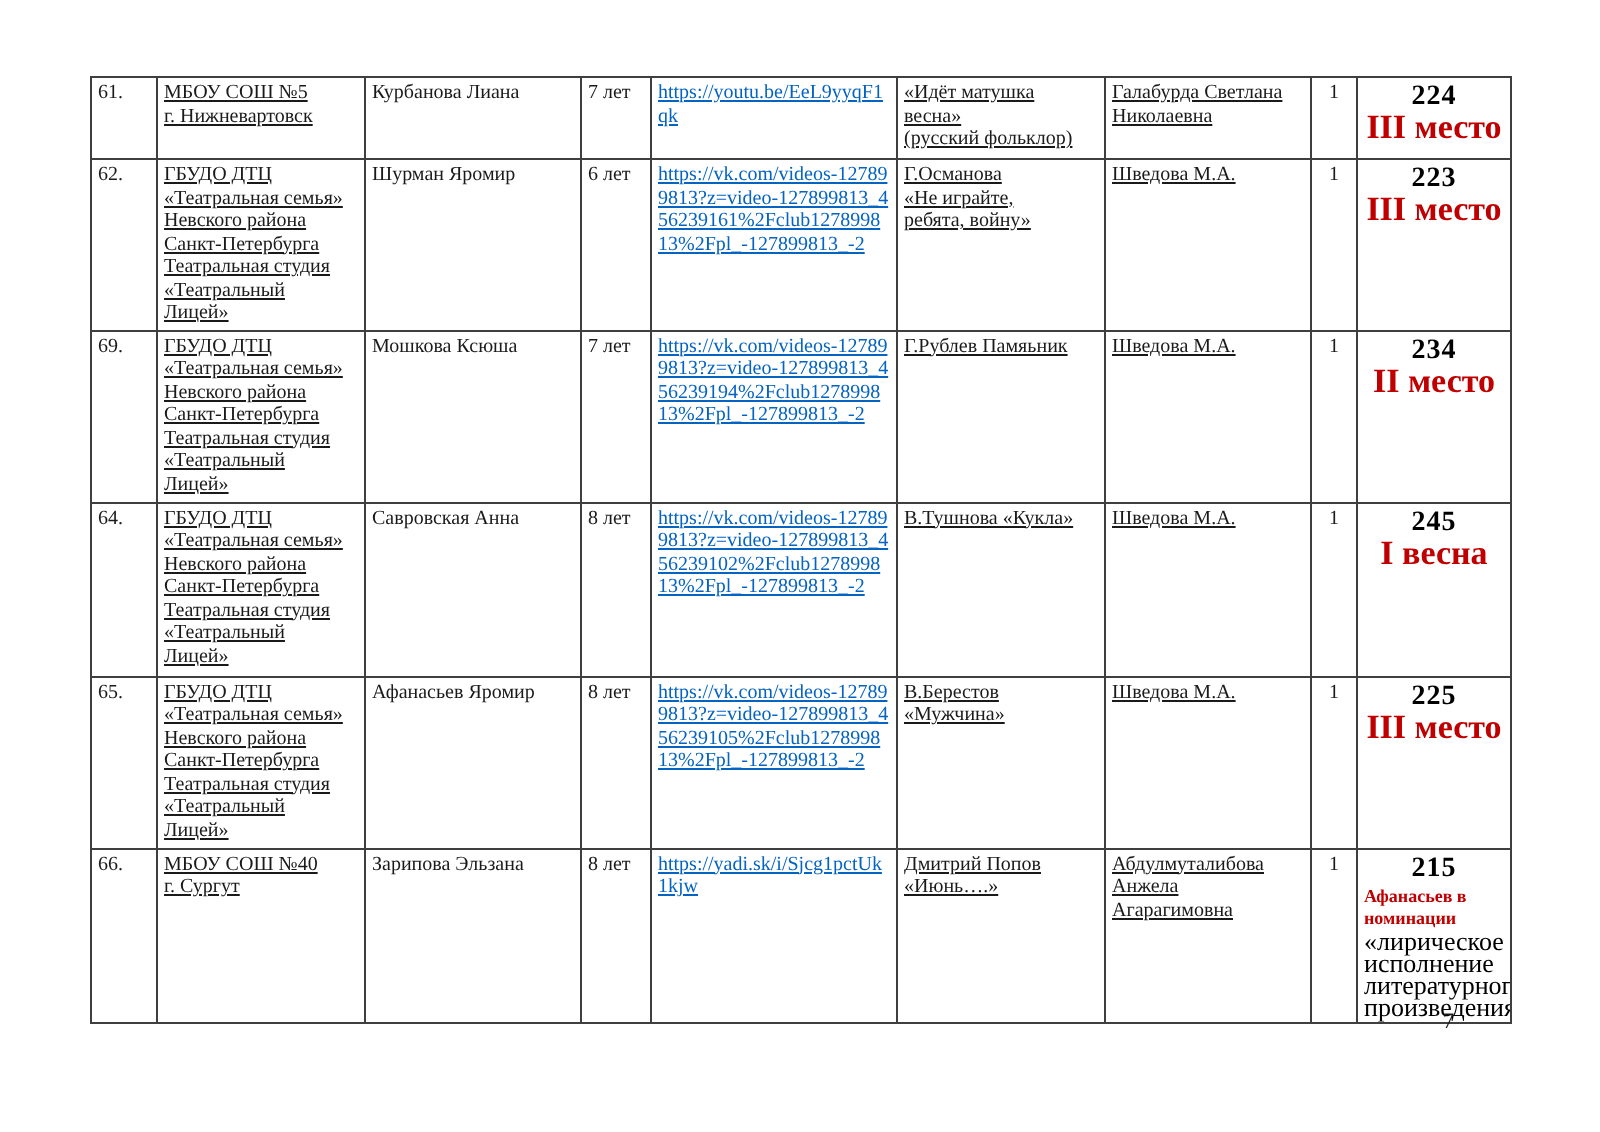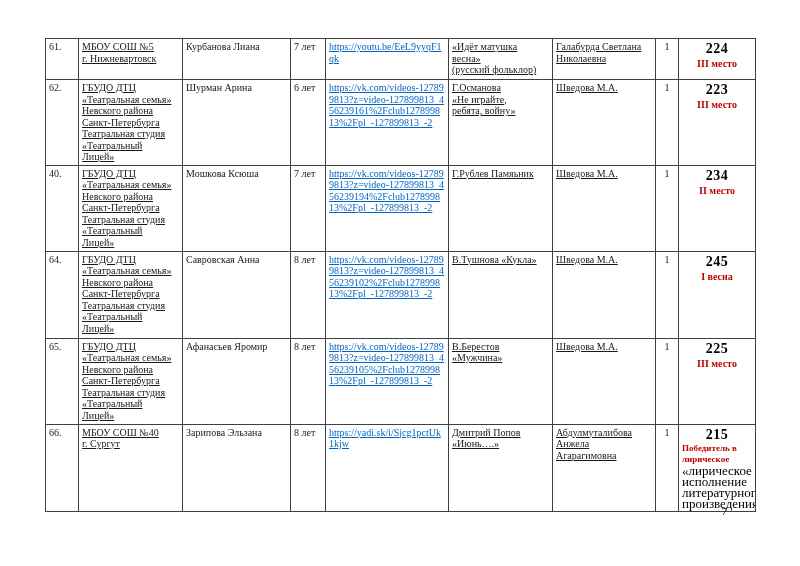--- a/index.html
+++ b/index.html
@@ -58,21 +58,21 @@
   .points {
     font-weight: bold;
     font-size: 14px;
     color: #000;
     line-height: 16px;
     letter-spacing: 0.5px;
   }
   .award-red {
     font-weight: bold;
     color: #C00000;
-    font-size: 10px;
+    font-size: 17px;
     line-height: 13px;
   }
   .award-black {
     font-weight: normal;
     color: #000;
     font-size: 13px;
     line-height: 11px;
   }
   tr.r5 .award-red {
     font-size: 9px;
@@ -138,37 +138,37 @@
 
       <tr class="r1">
         <td class="c-num">62.</td>
         <td class="c-inst pre">ГБУДО ДТЦ
 «Театральная семья»
 Невского района
 Санкт-Петербурга
 Театральная студия
 «Театральный
 Лицей»</td>
-        <td class="c-part">Шурман Арина</td>
+        <td class="c-part">Шурман Яромир</td>
         <td class="c-age">6 лет</td>
         <td class="c-link"><a>https://vk.com/videos-127899813?z=video-127899813_456239161%2Fclub127899813%2Fpl_-127899813_-2</a></td>
         <td class="c-work pre">Г.Османова
 «Не играйте,
 ребята, войну»</td>
         <td class="c-teach pre">Шведова М.А.</td>
         <td class="c-score">1</td>
         <td class="c-res">
           <div class="points">223</div>
           <div class="award-red">III место</div>
           <div class="award-black"></div>
         </td>
       </tr>
 
       <tr class="r2">
-        <td class="c-num">40.</td>
+        <td class="c-num">69.</td>
         <td class="c-inst pre">ГБУДО ДТЦ
 «Театральная семья»
 Невского района
 Санкт-Петербурга
 Театральная студия
 «Театральный
 Лицей»</td>
         <td class="c-part">Мошкова Ксюша</td>
         <td class="c-age">7 лет</td>
         <td class="c-link"><a>https://vk.com/videos-127899813?z=video-127899813_456239194%2Fclub127899813%2Fpl_-127899813_-2</a></td>
@@ -235,21 +235,21 @@
         <td class="c-age">8 лет</td>
         <td class="c-link"><a>https://yadi.sk/i/Sjcg1pctUk1kjw</a></td>
         <td class="c-work pre">Дмитрий Попов
 «Июнь….»</td>
         <td class="c-teach pre">Абдулмуталибова
 Анжела
 Агарагимовна</td>
         <td class="c-score">1</td>
         <td class="c-res">
           <div class="points">215</div>
-          <div class="award-red">Победитель в лирическое</div>
+          <div class="award-red">Афанасьев в номинации</div>
           <div class="award-black">«лирическое исполнение литературного произведения»</div>
         </td>
       </tr>
 
     </tbody>
   </table>
 
   <div class="page-number">7</div>
 
 </div>

